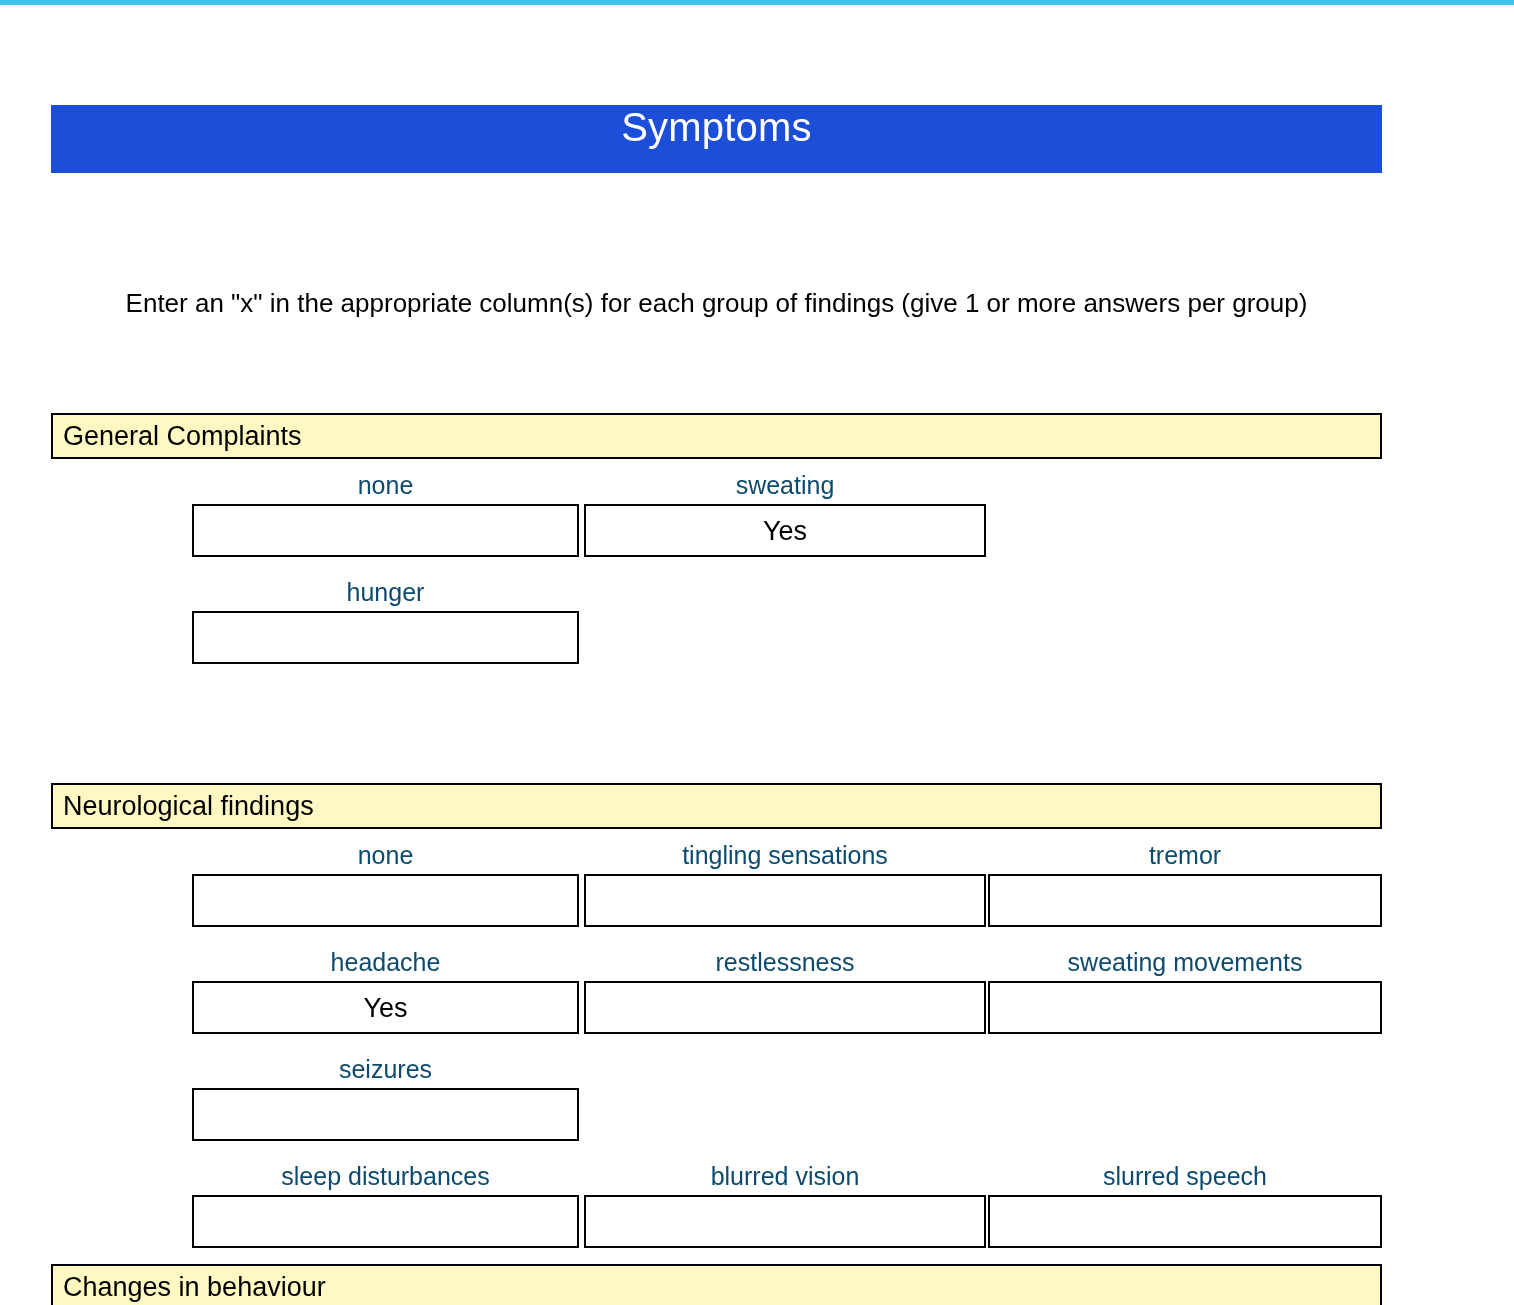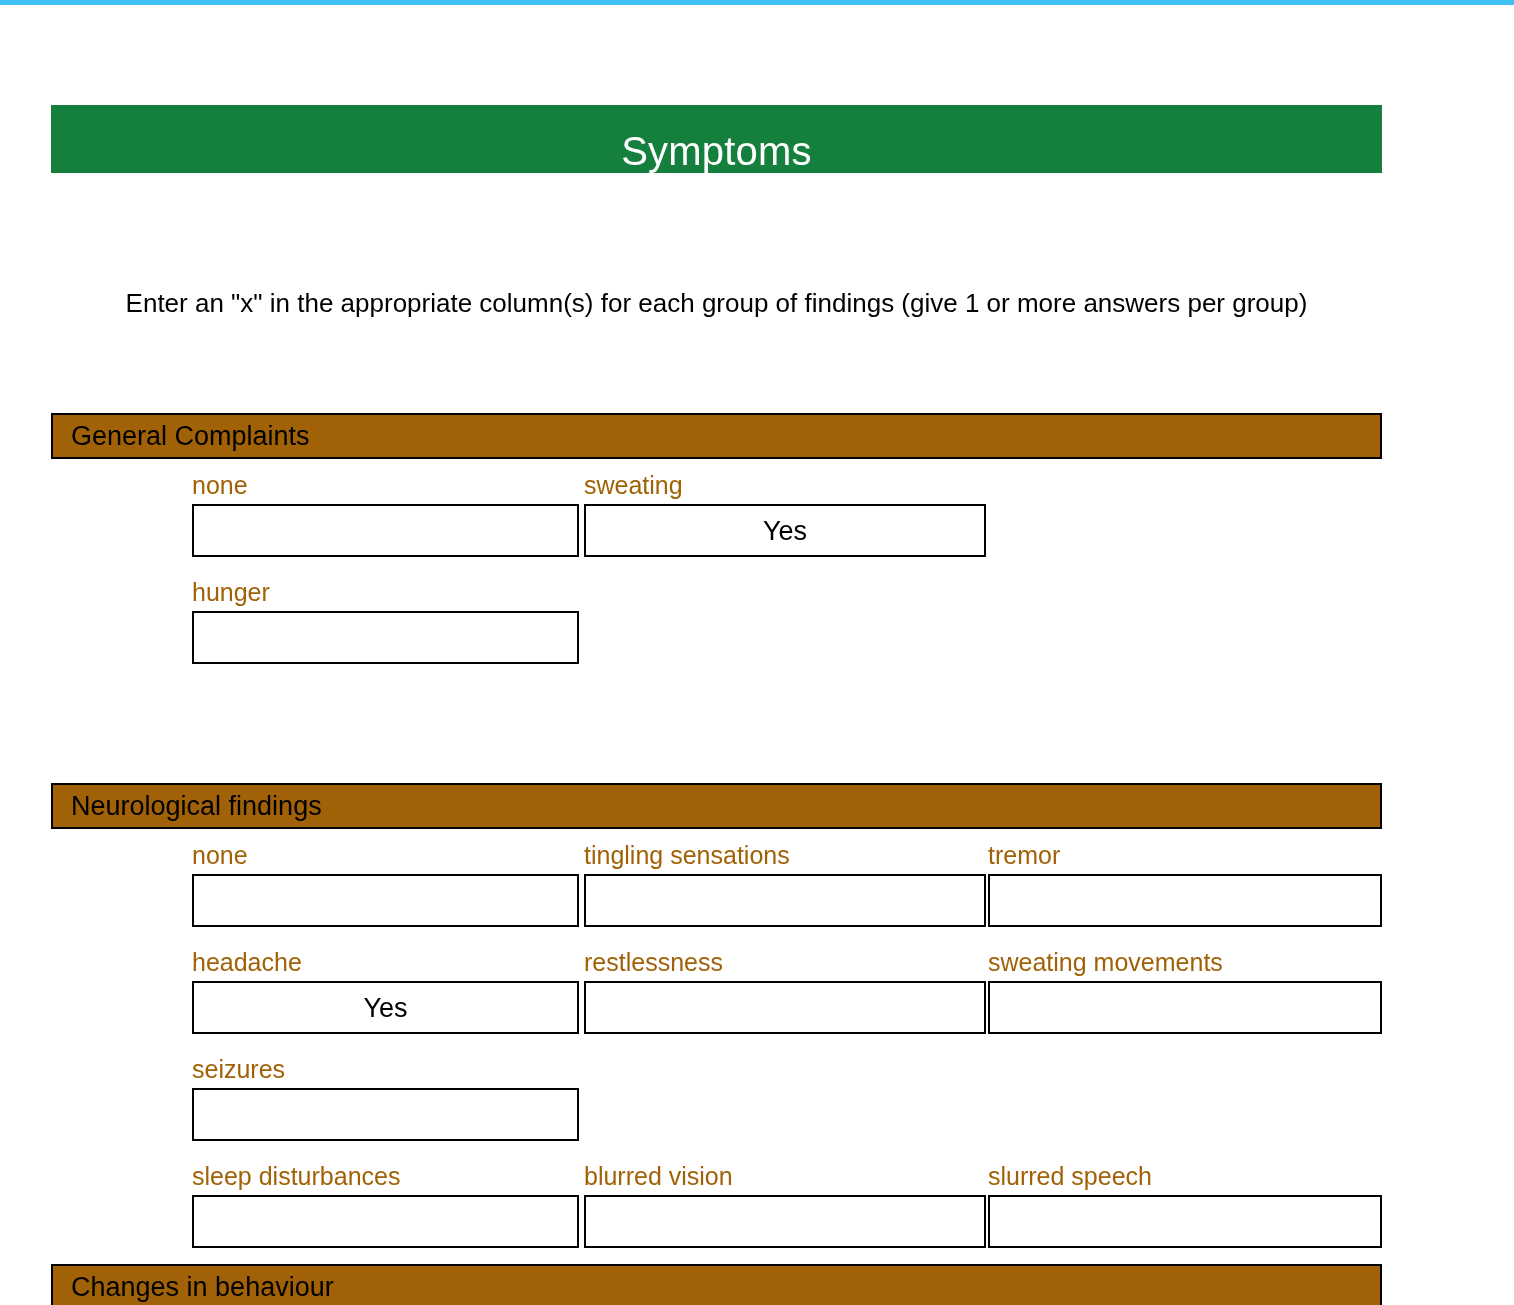--- a/index.html
+++ b/index.html
@@ -31,23 +31,23 @@
     width: 1514px;
     height: 1305px;
   }
 
   .title-banner {
     position: absolute;
     left: 51px;
     top: 105px;
     width: 1331px;
     height: 68px;
-    background: #15803d;
+    background: #1d4ed8;
     display: flex;
-    align-items: flex-end;
+    align-items: flex-start;
     justify-content: center;
   }
   .title-banner-text {
     color: #ffffff;
     font-size: 40px;
     line-height: 44px;
     font-weight: 400;
     letter-spacing: 0.2px;
   }
 
@@ -65,25 +65,25 @@
   .section {
     position: absolute;
     left: 51px;
     width: 1331px;
   }
 
   .section-header {
     box-sizing: border-box;
     width: 1331px;
     height: 46px;
-    background: #a16207;
+    background: #fef9c3;
     border: 2px solid #000000;
     display: flex;
     align-items: center;
-    padding-left: 18px;
+    padding-left: 10px;
   }
   .section-header-text {
     font-size: 27px;
     line-height: 30px;
     color: #000000;
   }
 
   .rows {
     position: relative;
     margin-top: 11px;
@@ -96,24 +96,25 @@
 
   .cell {
     position: absolute;
     top: 0;
   }
   .cell-c0 { left: 141px; width: 387px; }
   .cell-c1 { left: 533px; width: 402px; }
   .cell-c2 { left: 937px; width: 394px; }
 
   .cell-label {
+    text-align: center;
     font-size: 25px;
     line-height: 30px;
     height: 34px;
-    color: #a16207;
+    color: #0c4a6e;
     white-space: nowrap;
   }
 
   .cell-box {
     box-sizing: border-box;
     border: 2px solid #000000;
     background: #ffffff;
     height: 53px;
     display: flex;
     align-items: center;

